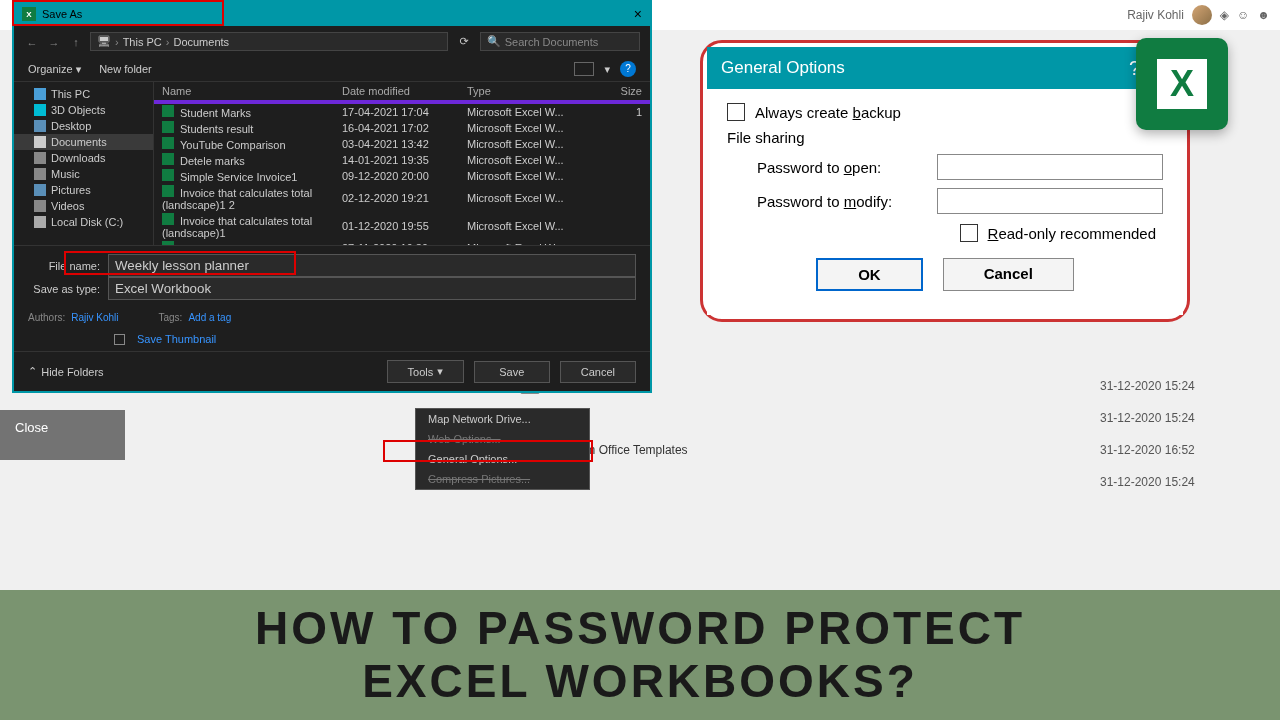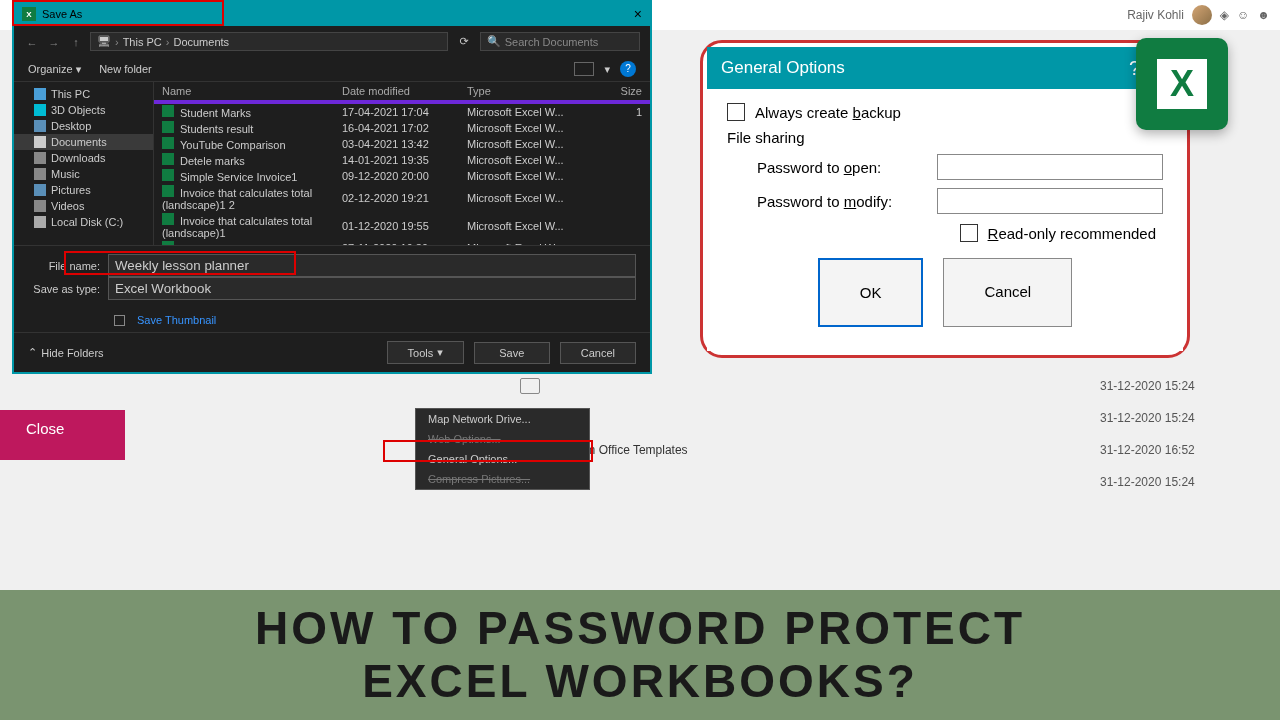--- a/index.html
+++ b/index.html
@@ -5,21 +5,21 @@
 * { margin: 0; padding: 0; box-sizing: border-box; font-family: 'Segoe UI', Arial, sans-serif; }
 body { width: 1280px; height: 720px; background: #f0f0f0; position: relative; overflow: hidden; }
 
 
 .excel-bg { position: absolute; top: 0; left: 0; right: 0; height: 30px; background: #fff; display: flex; align-items: center; padding: 0 10px; font-size: 12px; color: #666; }
 .excel-title-area { flex: 1; text-align: center; }
 .user-area { display: flex; align-items: center; gap: 8px; }
 .avatar { width: 20px; height: 20px; border-radius: 50%; background: linear-gradient(135deg,#d4a574,#8b6f47); }
 
 
-.green-sidebar { position: absolute; left: 0; top: 410px; width: 125px; height: 50px; background: #be185d; color: #fff; padding: 10px 26px; font-size: 15px; }
+.green-sidebar { position: absolute; left: 0; top: 410px; width: 125px; height: 50px; background: #737373; color: #fff; padding: 10px 15px; font-size: 13px; }
 
 
 .bg-files { position: absolute; left: 450px; top: 370px; right: 20px; }
 .bg-file-row { display: flex; align-items: center; padding: 8px 10px; font-size: 12px; color: #333; }
 .bg-folder-icon { width: 20px; height: 16px; border: 1.5px solid #888; border-radius: 2px; margin-right: 14px; margin-left: 60px; }
 .bg-file-name { flex: 1; }
 .bg-file-date { color: #555; width: 150px; }
 
 
 .save-dialog { position: absolute; left: 12px; top: 0; width: 640px; background: #1e1e1e; color: #ccc; border: 2px solid #0097a7; font-size: 11px; }
@@ -97,21 +97,21 @@
 .go-close { font-size: 22px; cursor: pointer; }
 .go-body { padding: 14px 20px; font-size: 15px; color: #000; }
 .go-check-row { display: flex; align-items: center; gap: 10px; margin-bottom: 8px; }
 .go-checkbox { width: 18px; height: 18px; border: 1.5px solid #333; }
 .go-section { margin-bottom: 6px; }
 .go-field-row { display: flex; align-items: center; margin: 8px 0 8px 30px; }
 .go-field-label { width: 180px; }
 .go-field-input { flex: 1; border: 1px solid #888; height: 26px; padding: 2px 4px; }
 .go-rec-row { display: flex; align-items: center; gap: 10px; justify-content: flex-end; margin: 10px 7px; }
 .go-btn-row { display: flex; gap: 20px; justify-content: center; padding: 6px 0 10px; }
-.go-btn { border: 1px solid #888; padding: 24px 40px; cursor: pointer; font-size: 15px; background: #f4f4f4; }
+.go-btn { border: 1px solid #888; padding: 6px 40px; cursor: pointer; font-size: 15px; background: #f4f4f4; font-weight: bold; }
 .go-btn.primary { border: 2px solid #0066cc; }
 
 
 .xl-badge { position: absolute; right: 52px; top: 38px; width: 92px; height: 92px; background: #107c41; border-radius: 10px; display: flex; align-items: center; justify-content: center; z-index: 25; box-shadow: 0 4px 12px rgba(0,0,0,0.3); }
 .xl-badge-inner { width: 50px; height: 50px; background: #fff; display: flex; align-items: center; justify-content: center; }
 .xl-x { color: #107c41; font-size: 36px; font-weight: bold; font-family: Arial; }
 
 
 .caption { position: absolute; left: 0; right: 0; bottom: 0; height: 130px; background: #7a9470; display: flex; flex-direction: column; align-items: center; justify-content: center; font-family: 'Times New Roman', serif; font-size: 46px; font-weight: bold; color: #1a1a1a; letter-spacing: 3px; line-height: 1.15; }
 
@@ -297,20 +297,24 @@
     <div class="form-row">
       <span class="form-label">File name:</span>
       <input class="form-input" value="Weekly lesson planner" style="">
       <div class="fn-highlight"></div>
     </div>
     <div class="form-row">
       <span class="form-label">Save as type:</span>
       <input class="form-input" value="Excel Workbook" style="">
     </div>
   </div>
+  <div class="meta-row">
+    <span><span class="meta-label">Authors:</span><span class="meta-val">Rajiv Kohli</span></span>
+    <span><span class="meta-label">Tags:</span><span class="meta-val">Add a tag</span></span>
+  </div>
   <div class="thumb-row">
     <span class="checkbox"></span>
     <span class="meta-val">Save Thumbnail</span>
   </div>
 
   <div class="btn-row">
     <span class="hide-folders">
         <span>⌃</span> 
         <span>Hide Folders</span>
       </span>

